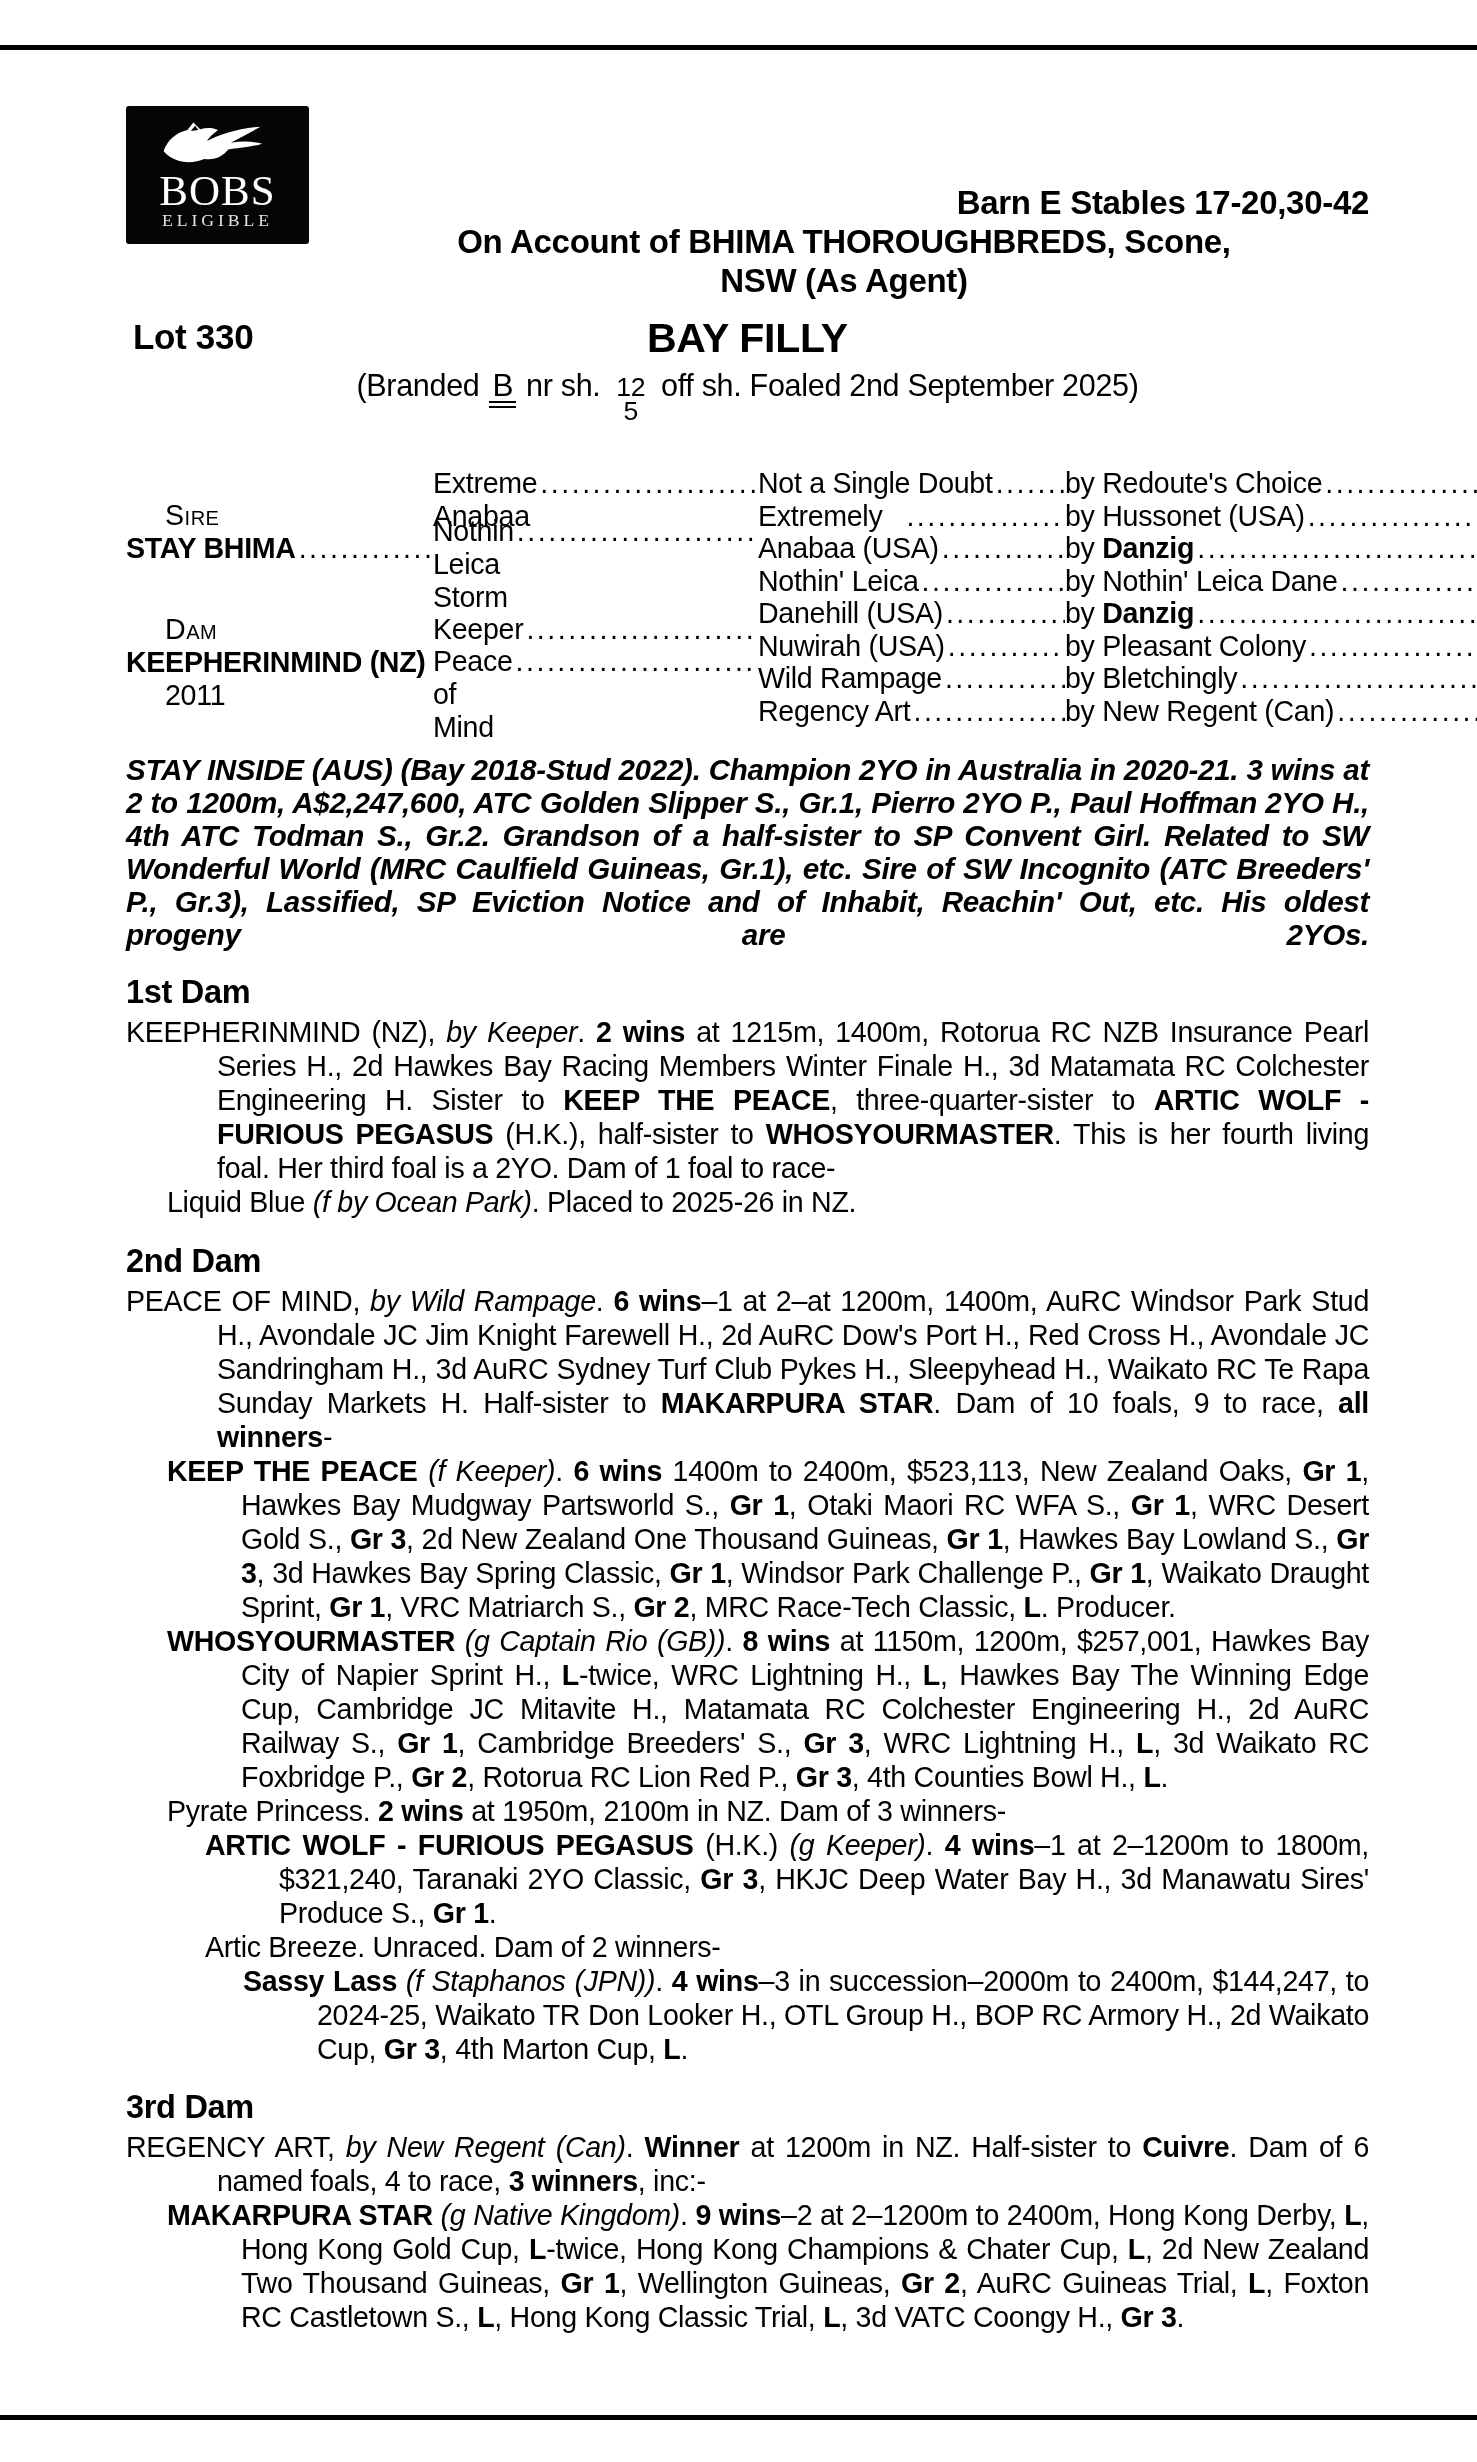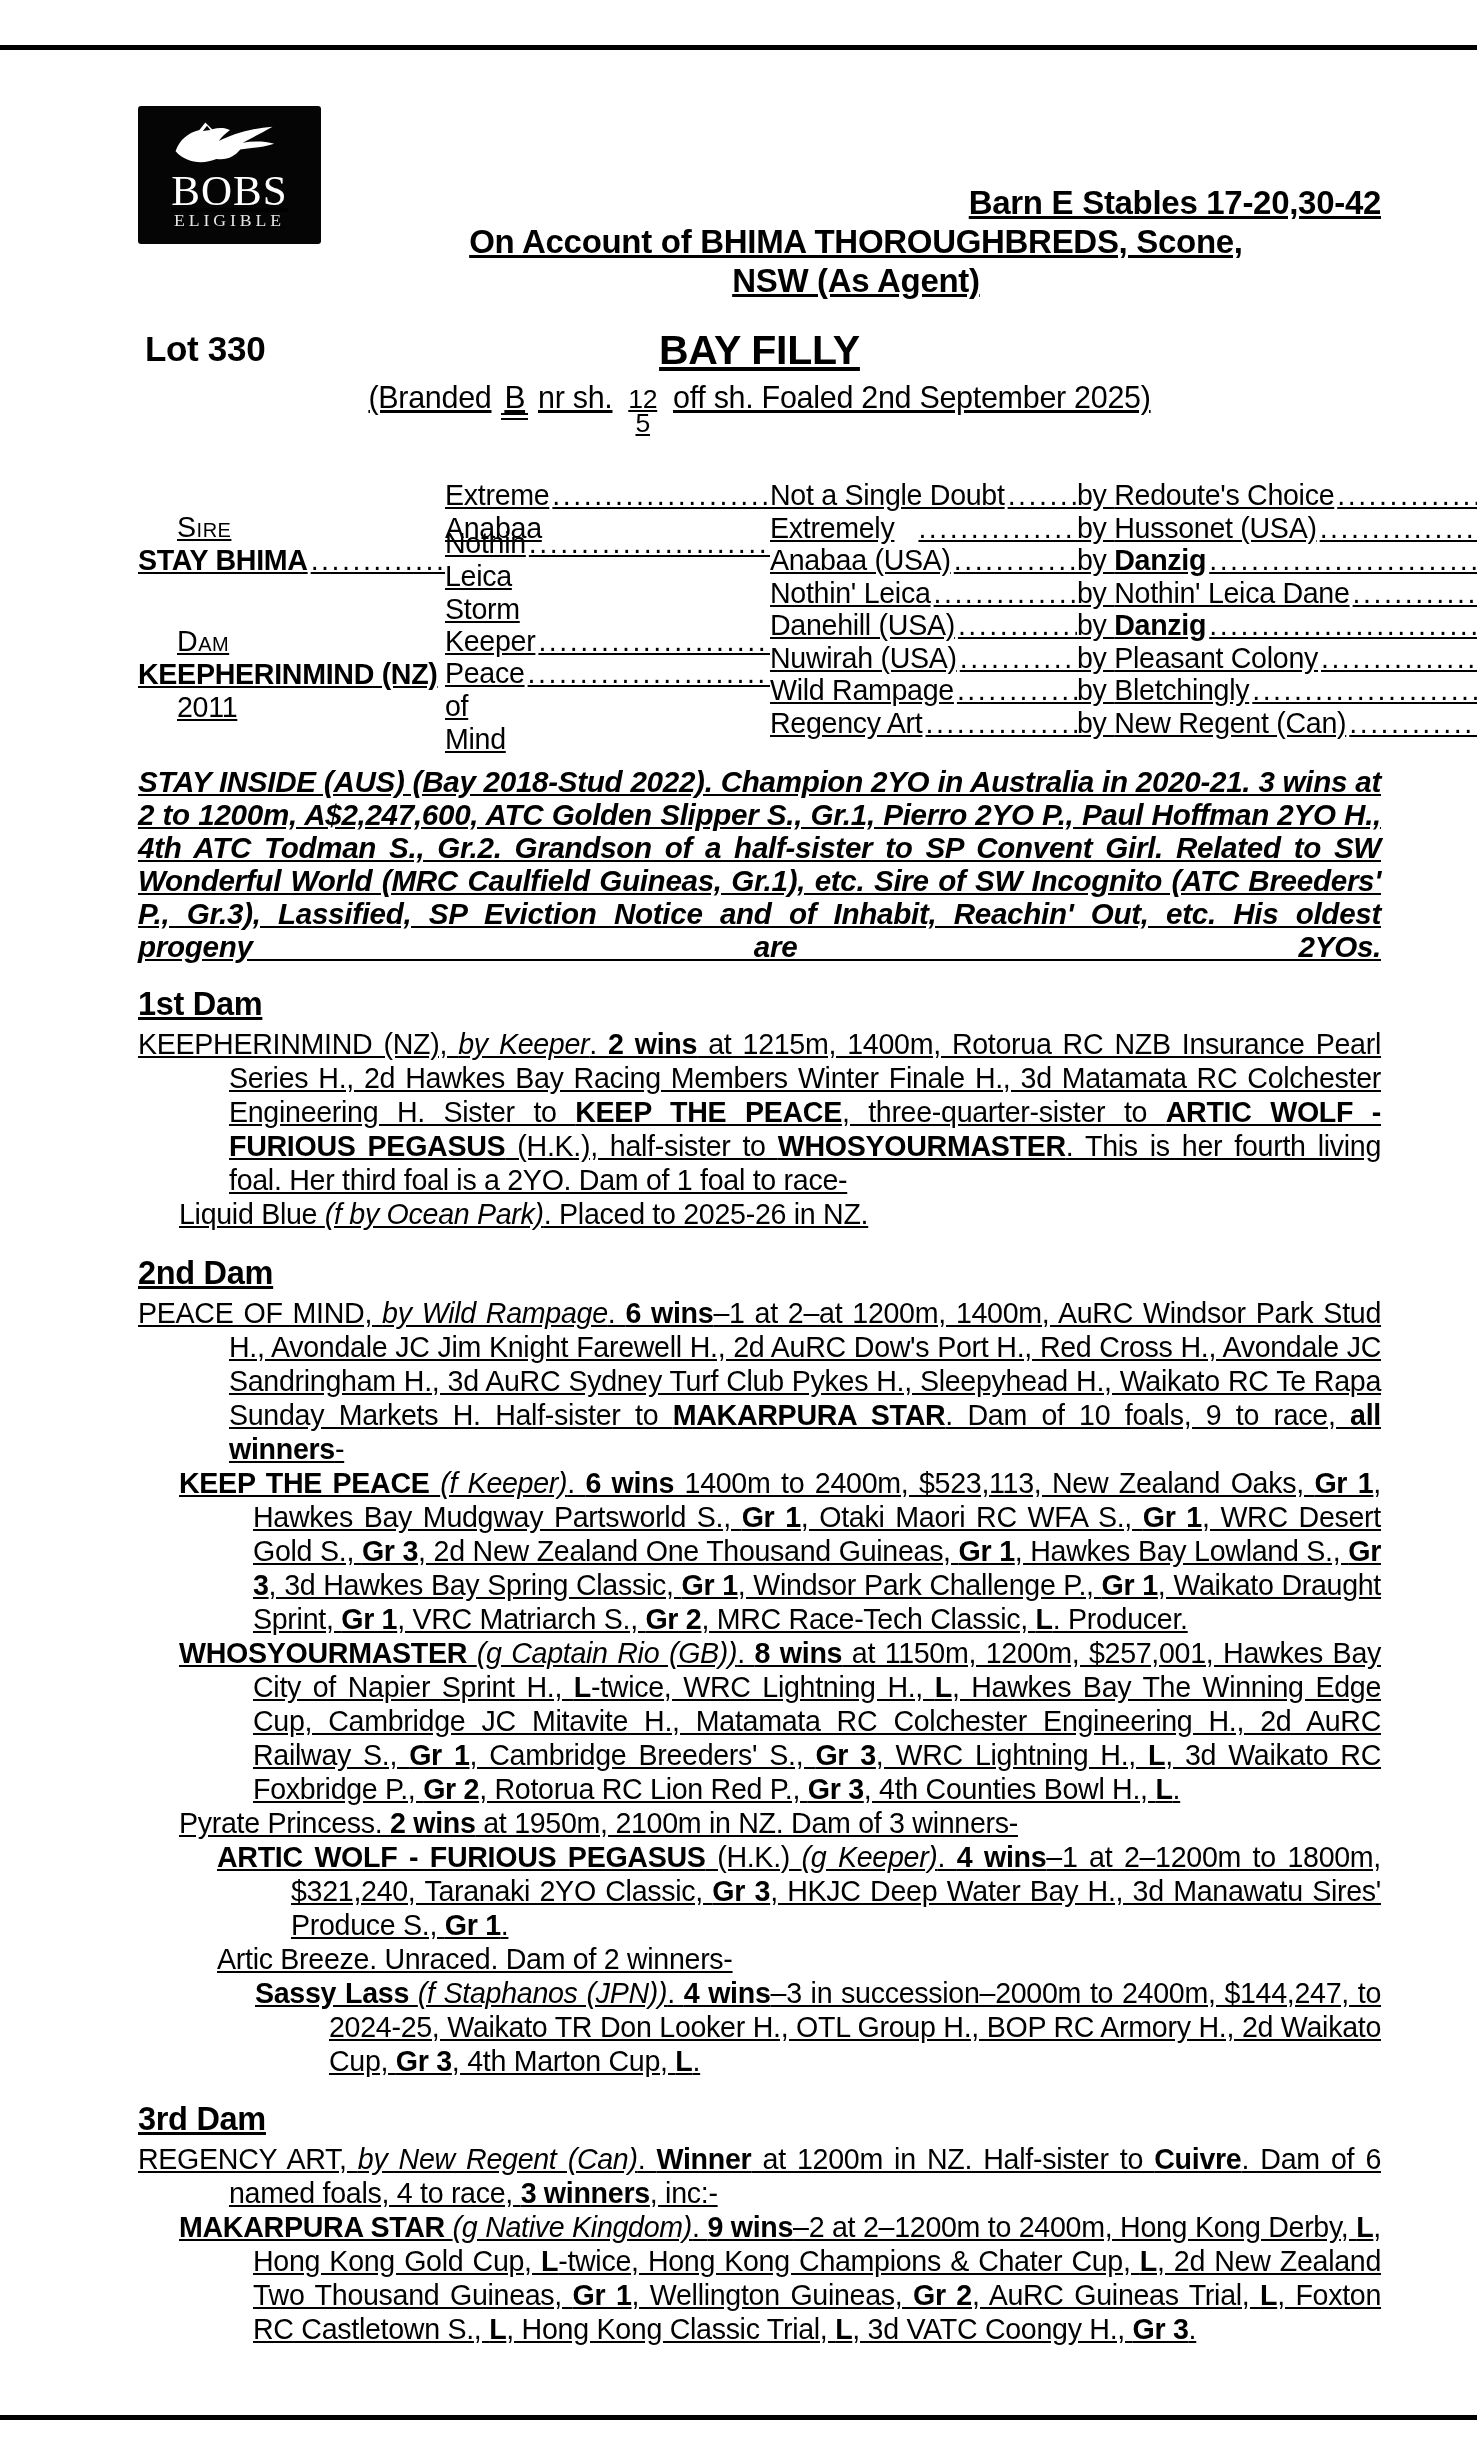--- a/index.html
+++ b/index.html
@@ -7,21 +7,21 @@
     position:relative; width:1478px; height:2463px; margin:0 auto;
     background:#ffffff; color:#000;
     font-family:"Liberation Sans", sans-serif;
     letter-spacing:-0.3px;
     overflow:hidden;
   }
   .rule { position:absolute; left:0; right:0; height:4.9px; background:#000; }
   .rule.top { top:45px; }
   .rule.bottom { top:2415px; }
 
-  .content { position:absolute; left:138px; top:106px; width:1243px;text-decoration:underline; }
+  .content { position:absolute; left:126px; top:106px; width:1243px; }
 
   
   .header { display:flex; align-items:flex-start; }
   .logo {
     width:183px; height:138px; background:#050505; border-radius:3px;
     display:flex; flex-direction:column; align-items:center; justify-content:center;
     flex:0 0 auto;
   }
   .logo-horse { height:51px; display:flex; align-items:center; }
   .logo-bobs {
@@ -30,21 +30,21 @@
   }
   .logo-elig {
     font-family:"Liberation Serif", serif; color:#e5e5e5;
     font-size:17.7px; line-height:19.7px; letter-spacing:3.9px;
   }
   .header-right { flex:1 1 auto; padding-left:9.9px; }
   .barn { margin-top:77px; text-align:right; font-weight:bold; font-size:33px; line-height:39px; }
   .account { text-align:center; font-weight:bold; font-size:33px; line-height:39px; }
 
   
-  .lot-row { position:relative; margin-top:27px; height:49px; }
+  .lot-row { position:relative; margin-top:15px; height:49px; }
   .lot { position:absolute; left:6.9px; top:2px; font-weight:bold; font-size:35px; }
   .title { display:block; text-align:center; font-weight:bold; font-size:41px; line-height:47px; }
 
   .branded {
     margin-top:3.9px; display:flex; justify-content:center; align-items:baseline;
     gap:9.9px; font-size:30.5px; line-height:35px;
   }
   .brand-b {
     display:inline-block; line-height:29.6px; padding:0 3px 1px 3px;
     border-bottom:7.9px double #000; font-size:31.5px;

